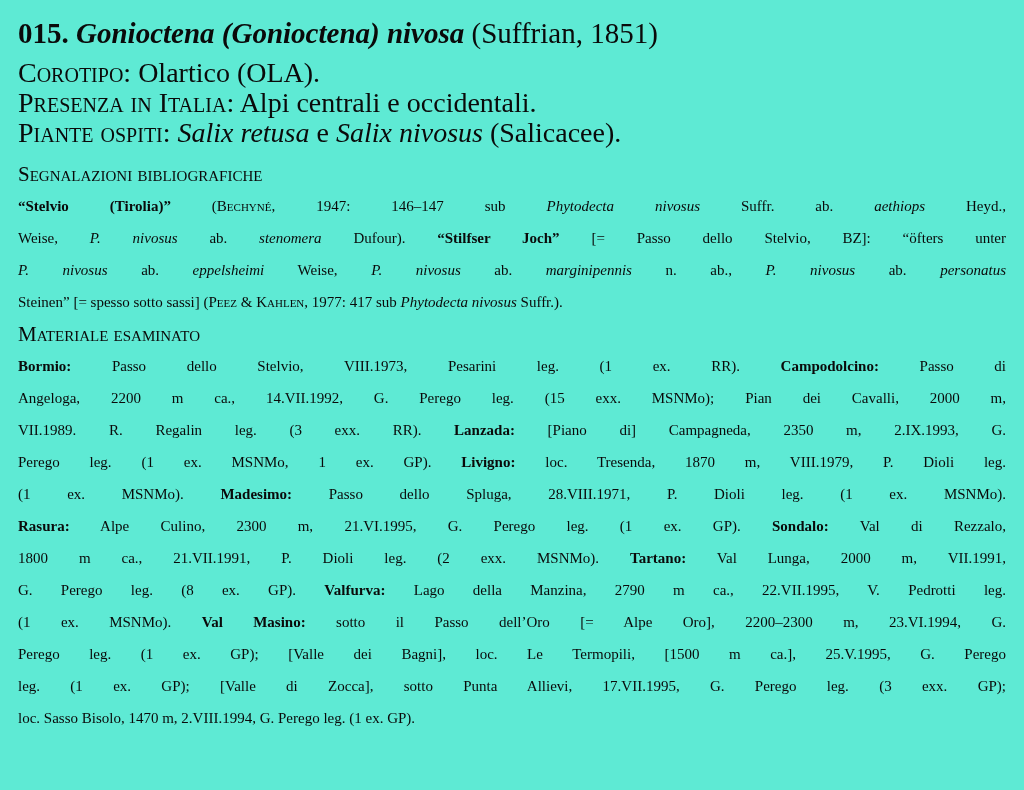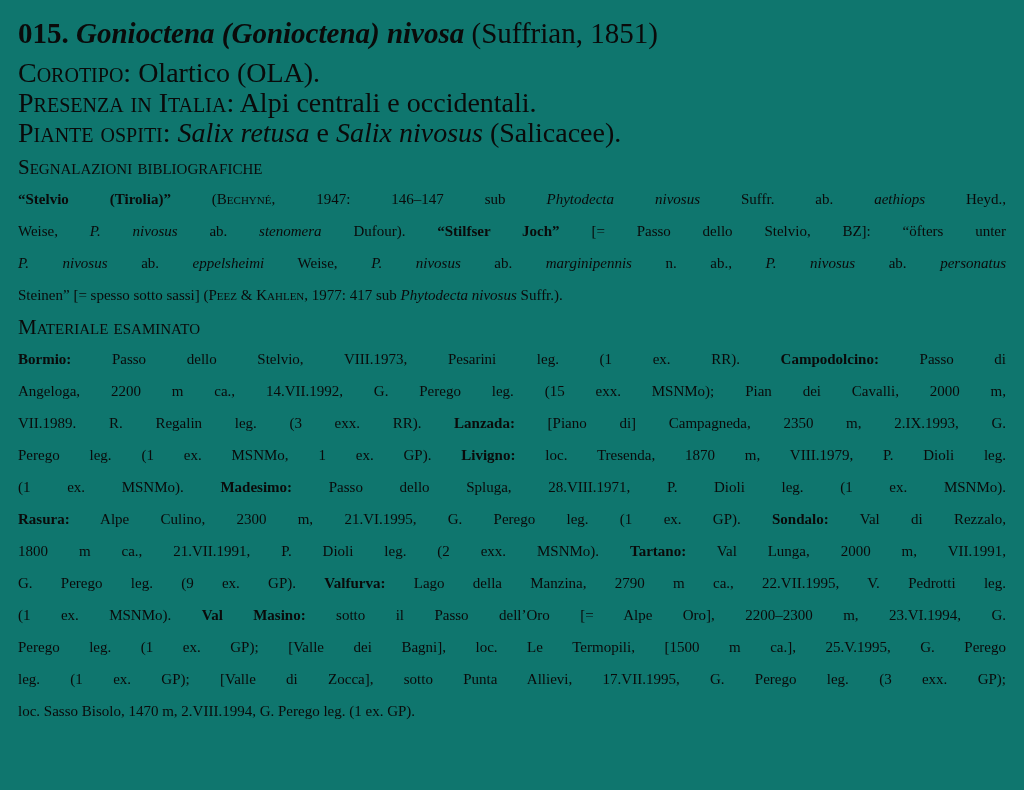--- a/index.html
+++ b/index.html
@@ -5,39 +5,39 @@
   html, body {
     margin: 0;
     padding: 0;
     background: #ffffff;
   }
   .page {
     position: relative;
     width: 1024px;
     height: 790px;
     box-sizing: border-box;
-    background: #0f766e;
+    background: #5eead4;
     color: #0a0a0a;
     font-family: "Liberation Serif", "DejaVu Serif", serif;
     padding: 16px 18px 0 18px;
     overflow: hidden;
   }
   .title {
     font-size: 29px;
     line-height: 34px;
     margin: 0 0 8px 0;
     font-weight: normal;
     white-space: nowrap;
   }
   .info-block .iline {
     font-size: 28px;
     line-height: 30px;
   }
   .section-bib {
-    margin-top: 3px;
+    margin-top: 10px;
   }
   .section-mat {
     margin-top: 0;
   }
   .sec-heading {
     font-size: 21px;
     line-height: 32px;
   }
   .para .line {
     font-size: 15px;
@@ -81,21 +81,21 @@
   <div class="section-mat">
     <div class="sec-heading"><span class="run-sc">Materiale esaminato</span></div>
     <div class="para">
         <div class="line"><span class="run-b">Bormio:</span><span> Passo dello Stelvio, VIII.1973, Pesarini leg. (1 ex. RR). </span><span class="run-b">Campodolcino:</span><span> Passo di</span></div>
         <div class="line"><span>Angeloga, 2200 m ca., 14.VII.1992, G. Perego leg. (15 exx. MSNMo); Pian dei Cavalli, 2000 m,</span></div>
         <div class="line"><span>VII.1989. R. Regalin leg. (3 exx. RR). </span><span class="run-b">Lanzada:</span><span> [Piano di] Campagneda, 2350 m, 2.IX.1993, G.</span></div>
         <div class="line"><span>Perego leg. (1 ex. MSNMo, 1 ex. GP). </span><span class="run-b">Livigno:</span><span> loc. Tresenda, 1870 m, VIII.1979, P. Dioli leg.</span></div>
         <div class="line"><span>(1 ex. MSNMo). </span><span class="run-b">Madesimo:</span><span> Passo dello Spluga, 28.VIII.1971, P. Dioli leg. (1 ex. MSNMo).</span></div>
         <div class="line"><span class="run-b">Rasura:</span><span> Alpe Culino, 2300 m, 21.VI.1995, G. Perego leg. (1 ex. GP). </span><span class="run-b">Sondalo:</span><span> Val di Rezzalo,</span></div>
         <div class="line"><span>1800 m ca., 21.VII.1991, P. Dioli leg. (2 exx. MSNMo). </span><span class="run-b">Tartano:</span><span> Val Lunga, 2000 m, VII.1991,</span></div>
-        <div class="line"><span>G. Perego leg. (9 ex. GP). </span><span class="run-b">Valfurva:</span><span> Lago della Manzina, 2790 m ca., 22.VII.1995, V. Pedrotti leg.</span></div>
+        <div class="line"><span>G. Perego leg. (8 ex. GP). </span><span class="run-b">Valfurva:</span><span> Lago della Manzina, 2790 m ca., 22.VII.1995, V. Pedrotti leg.</span></div>
         <div class="line"><span>(1 ex. MSNMo). </span><span class="run-b">Val Masino:</span><span> sotto il Passo dell’Oro [= Alpe Oro], 2200–2300 m, 23.VI.1994, G.</span></div>
         <div class="line"><span>Perego leg. (1 ex. GP); [Valle dei Bagni], loc. Le Termopili, [1500 m ca.], 25.V.1995, G. Perego</span></div>
         <div class="line"><span>leg. (1 ex. GP); [Valle di Zocca], sotto Punta Allievi, 17.VII.1995, G. Perego leg. (3 exx. GP);</span></div>
         <div class="line last"><span>loc. Sasso Bisolo, 1470 m, 2.VIII.1994, G. Perego leg. (1 ex. GP).</span></div>
       </div>
   </div>
 
 </div>
 
 </body></html>

